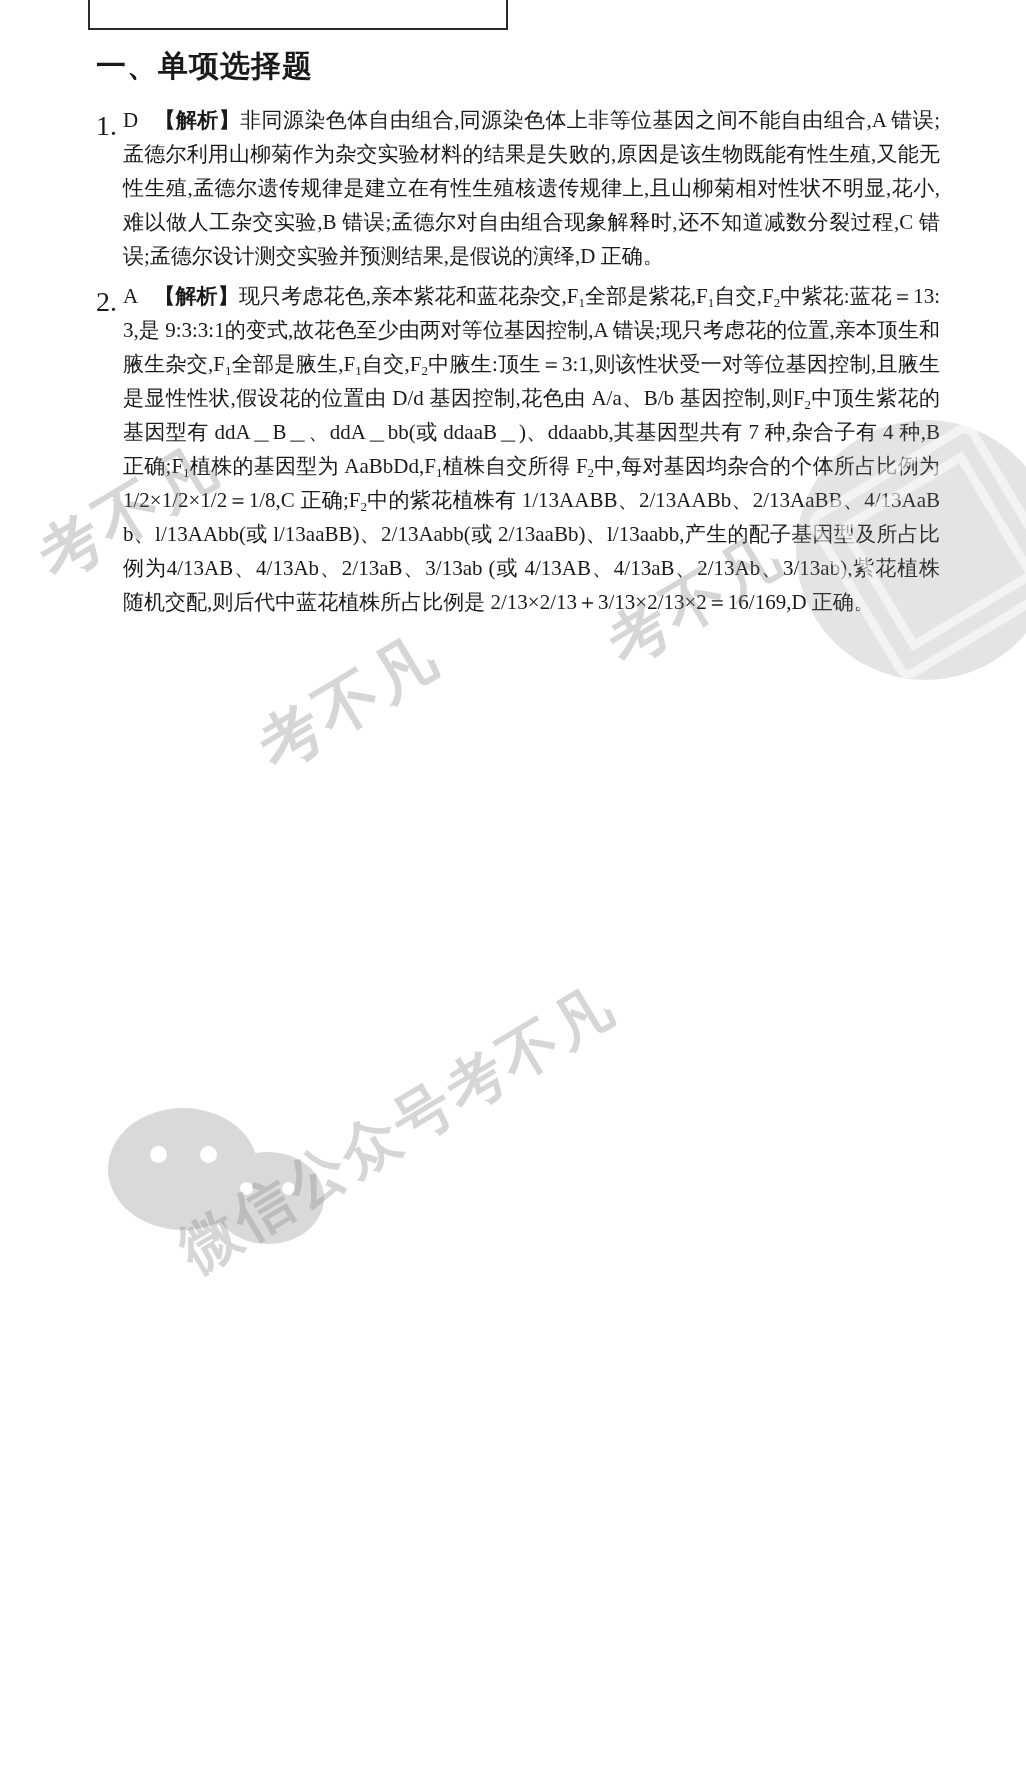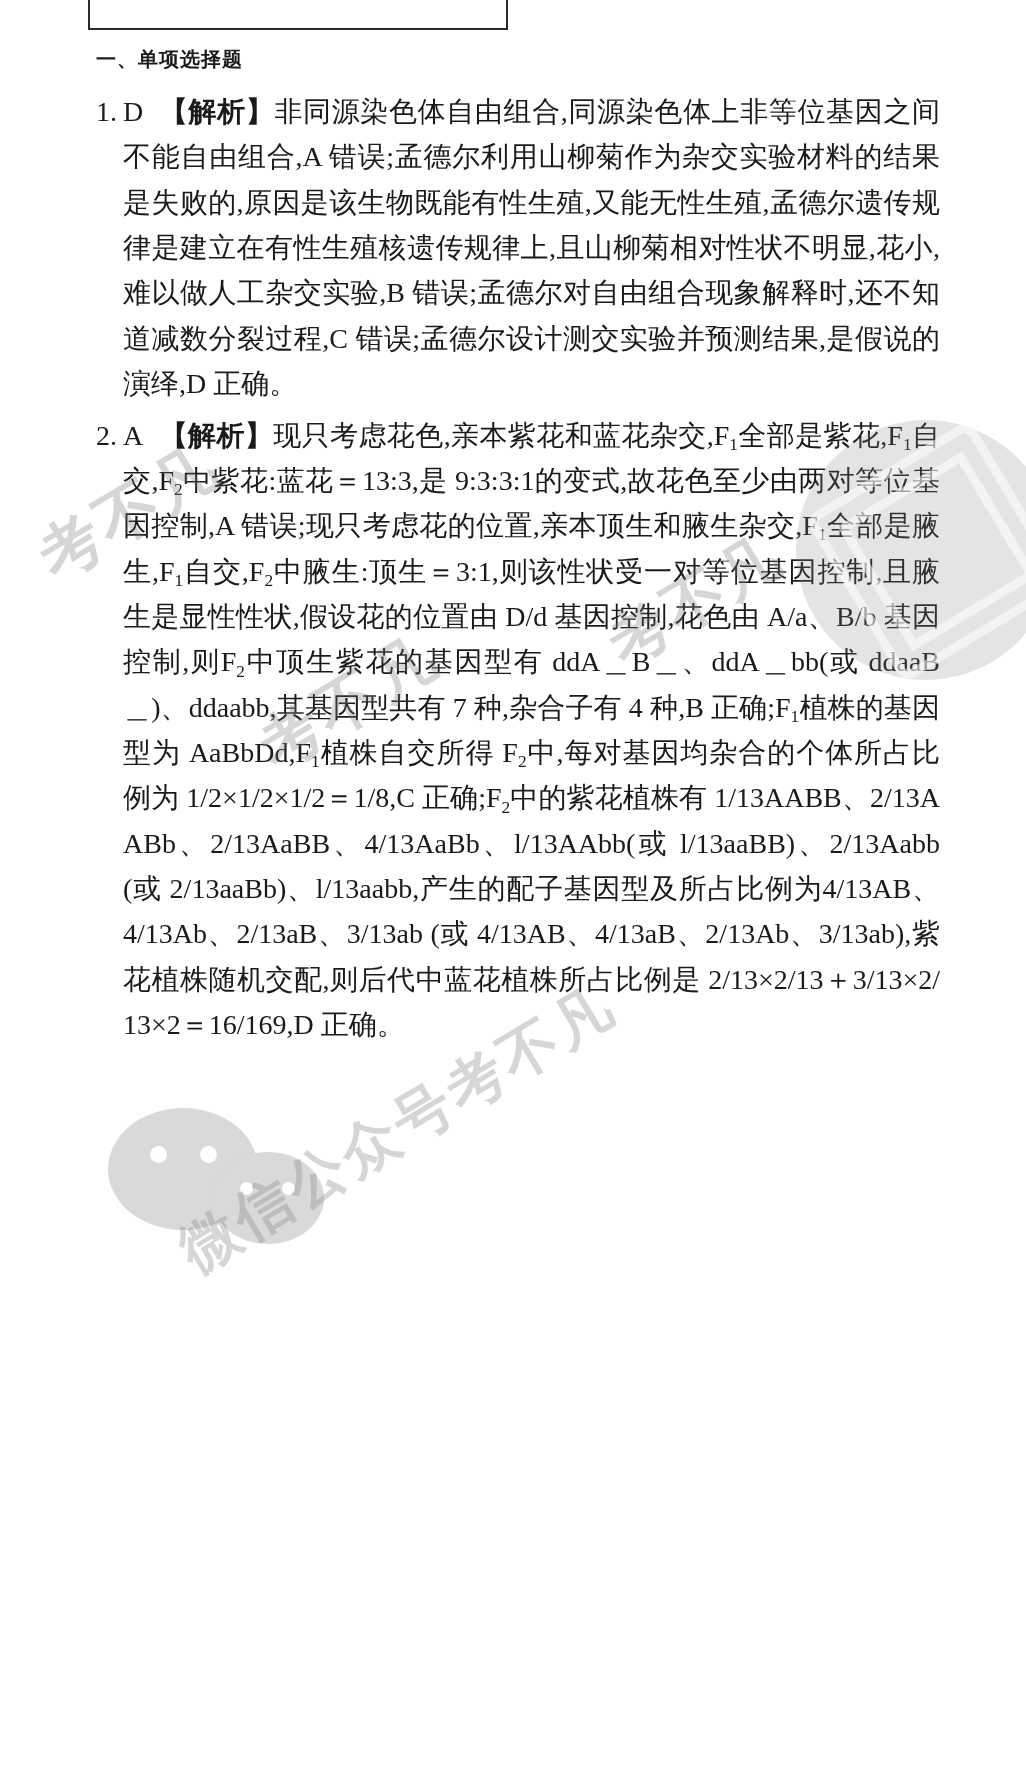--- a/index.html
+++ b/index.html
@@ -33,42 +33,42 @@
   .page {
     position: absolute;
     top: 46px;
     left: 0;
     width: 1026px;
     padding: 0 86px 0 96px;
     box-sizing: border-box;
   }
 
   .section-title {
-    font-size: 20px;
+    font-size: 30px;
     font-weight: bold;
     letter-spacing: 1px;
     margin: 0 0 16px 0;
     font-family: "Liberation Sans", sans-serif;
   }
 
   .item {
     display: flex;
     align-items: flex-start;
     margin-bottom: 6px;
   }
   .item-num {
     flex: 0 0 auto;
     font-size: 28px;
     line-height: 1.62;
     padding-right: 6px;
     white-space: nowrap;
   }
   .item-body {
     flex: 1 1 auto;
-    font-size: 28px;
+    font-size: 21px;
     line-height: 1.62;
     text-align: justify;
     text-justify: inter-ideograph;
     word-break: break-all;
   }
   .ans {
     font-weight: normal;
     letter-spacing: 2px;
     padding-right: 14px;
   }

